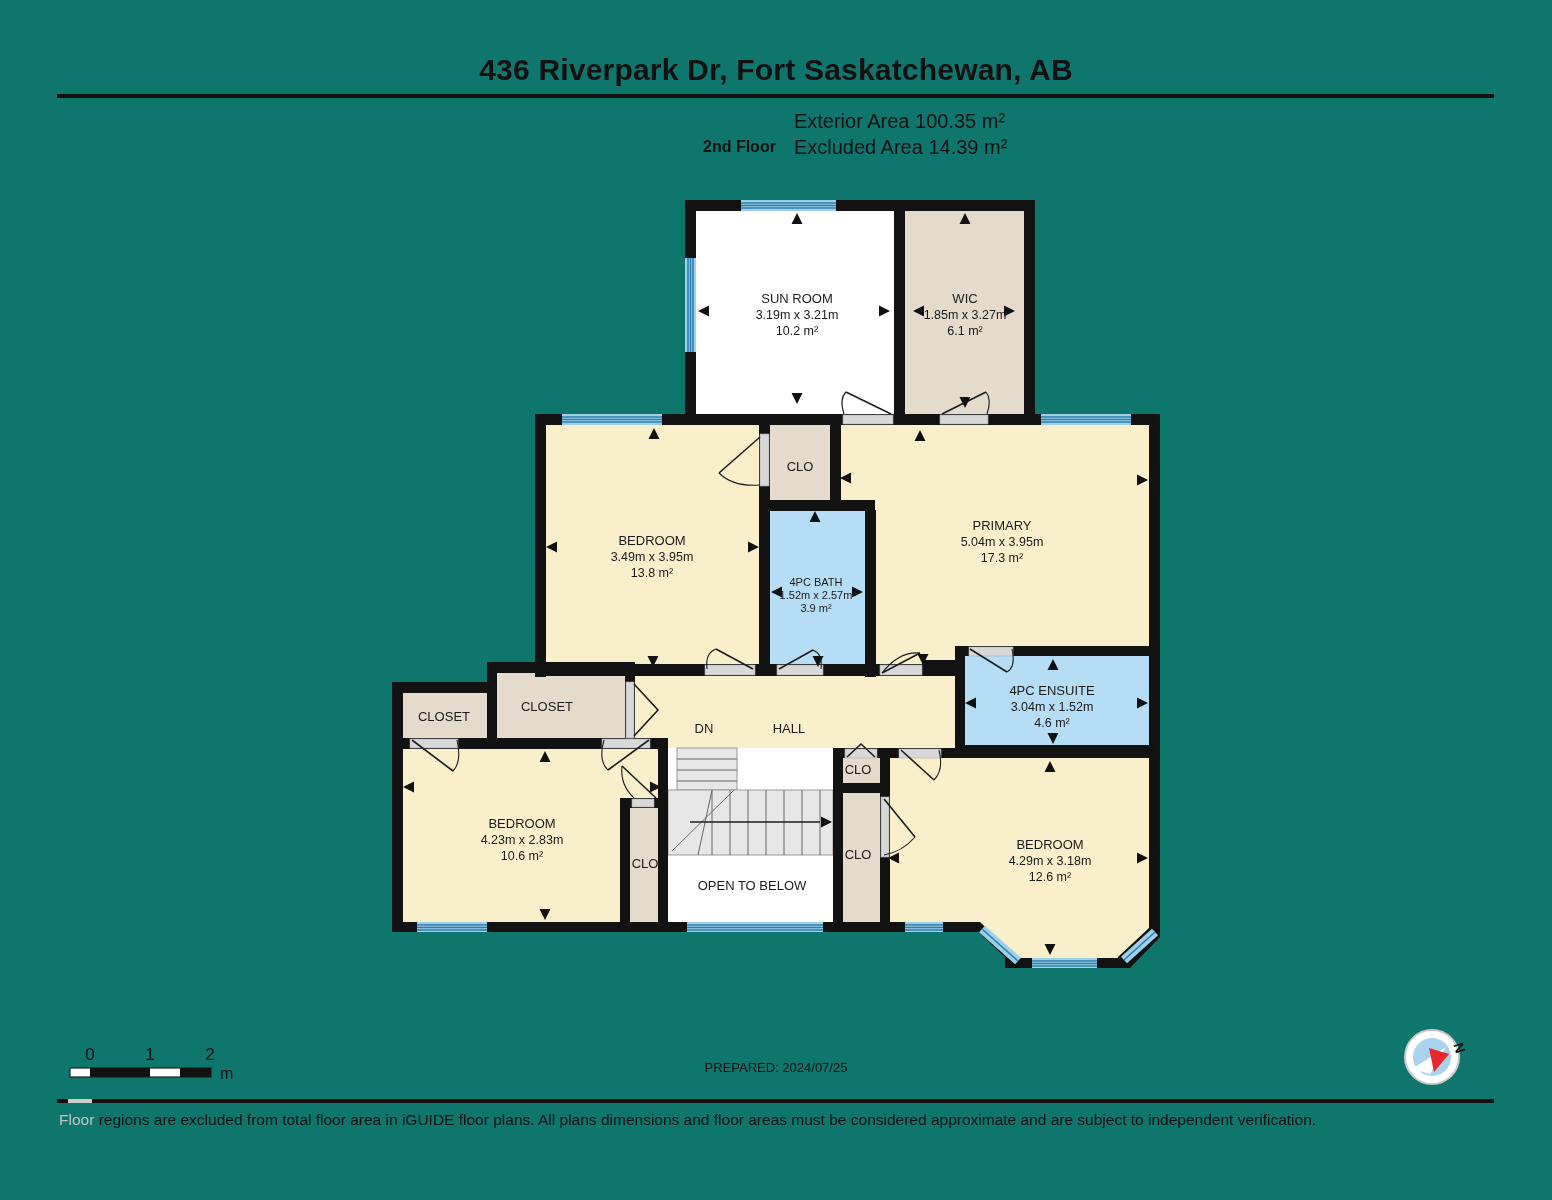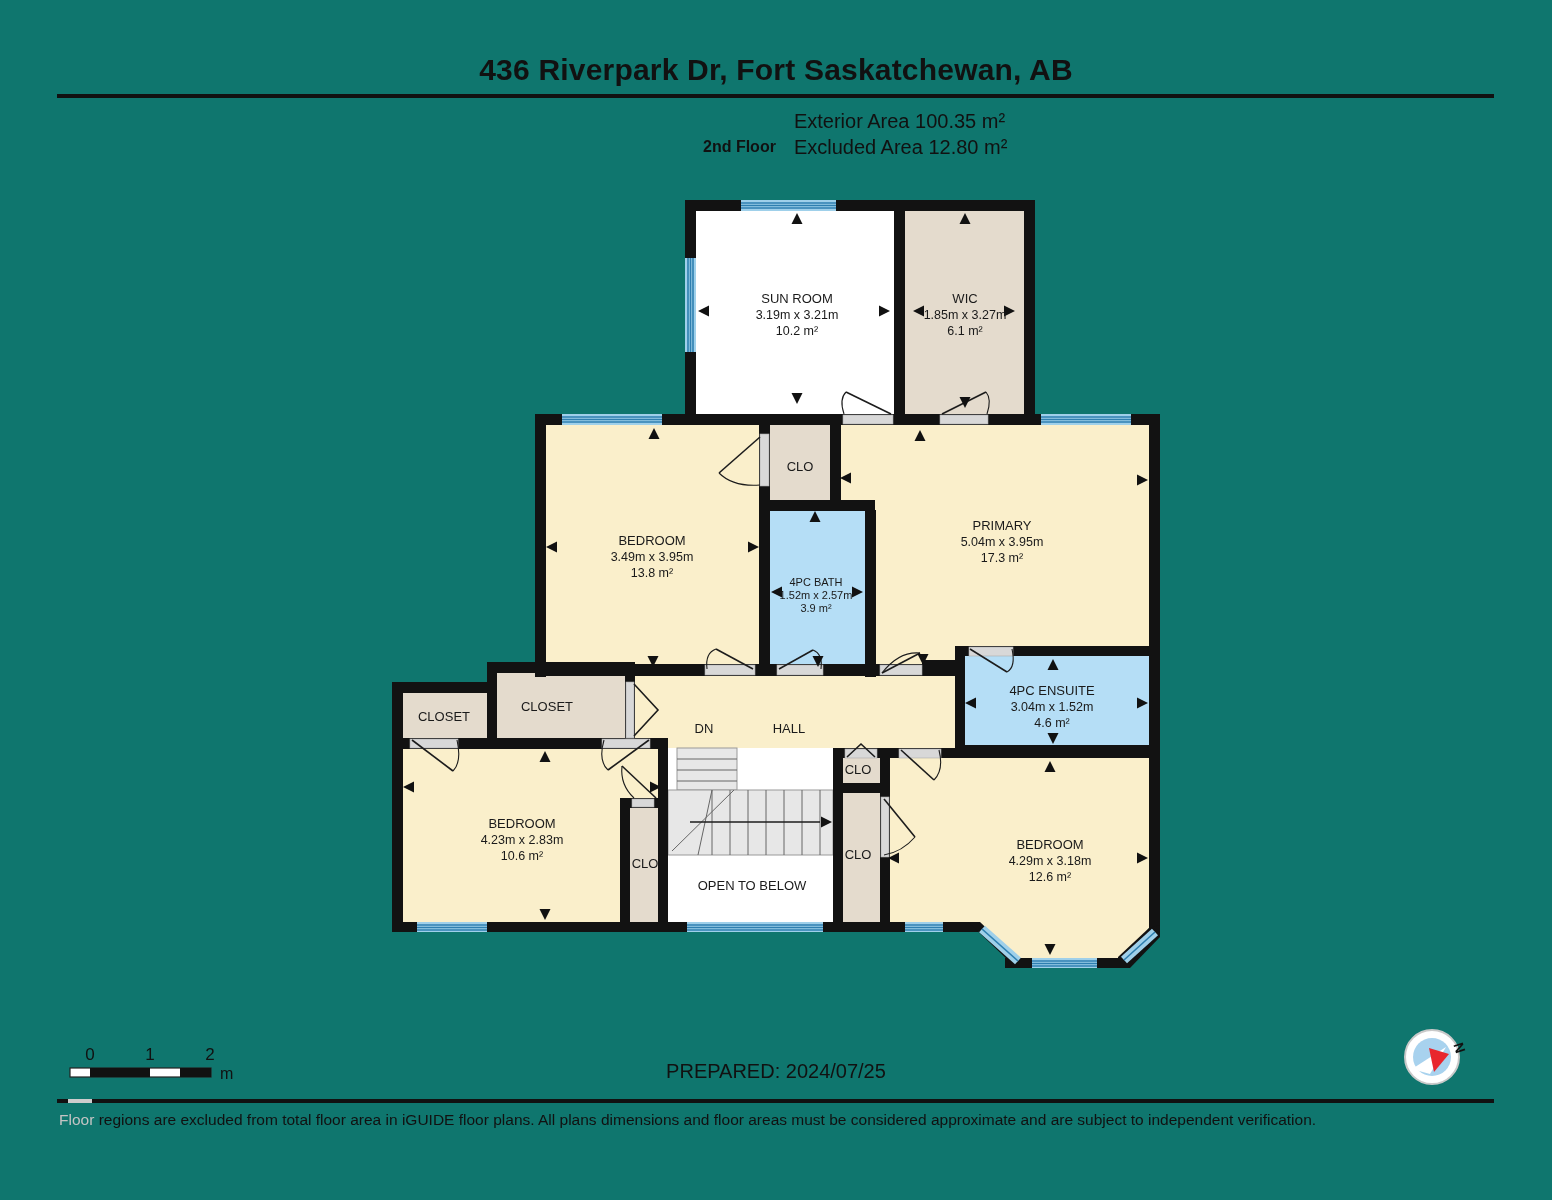--- a/index.html
+++ b/index.html
@@ -28,39 +28,39 @@
   svg .stairf{fill:#E7E7E7;stroke:#999;stroke-width:1;}
   svg .stairline{stroke:#666;stroke-width:1;fill:none;}
   svg .dim{fill:#111;}
   svg text{font-family:"Liberation Sans",sans-serif;fill:#1a1a1a;}
   svg .rname{font-size:13px;text-anchor:middle;}
   svg .rdims{font-size:12.5px;text-anchor:middle;}
   svg .rsmall{font-size:11px;text-anchor:middle;}
   svg .scaletick{font-size:17px;text-anchor:middle;fill:#111;}
   svg .scaleunit{font-size:16px;fill:#111;}
   svg .northlabel{font-size:14px;font-weight:bold;fill:#111;}
-  .prepared{position:absolute;top:1060px;left:0;width:100%;text-align:center;font-size:20px;}
+  .prepared{position:absolute;top:1060px;left:0;width:100%;text-align:center;font-size:13px;}
   .rule-bottom{position:absolute;top:1099px;left:57px;width:1437px;height:4px;background:#111;}
   .rule-notch{position:absolute;top:1099px;left:68px;width:24px;height:4px;background:#CDCDCD;}
   .disclaimer{position:absolute;top:1111px;left:59px;width:1440px;font-size:15.5px;}
   .disclaimer .hl{color:#C4C4C4;}
 </style>
 </head>
 <body>
 
 <div class="page">
 
   <div class="title">436 Riverpark Dr, Fort Saskatchewan, AB</div>
   <div class="rule-top"></div>
 
   <div class="subheader">
     <span class="floor-label">2nd Floor</span>
     <span class="area-stack">
       <span class="area-line">Exterior Area 100.35 m²</span>
-      <span class="area-line">Excluded Area 12.80 m²</span>
+      <span class="area-line">Excluded Area 14.39 m²</span>
     </span>
   </div>
 
   <svg class="plan" width="1552" height="1200" viewBox="0 0 1552 1200">
 
     <g>
       <rect class="exclf" x="696" y="211" width="198" height="203"></rect>
       <rect class="closetf" x="905" y="211" width="119" height="203"></rect>
       <rect class="roomf" x="546" y="424" width="214" height="252"></rect>
       <rect class="closetf" x="770" y="424" width="60" height="87"></rect>

